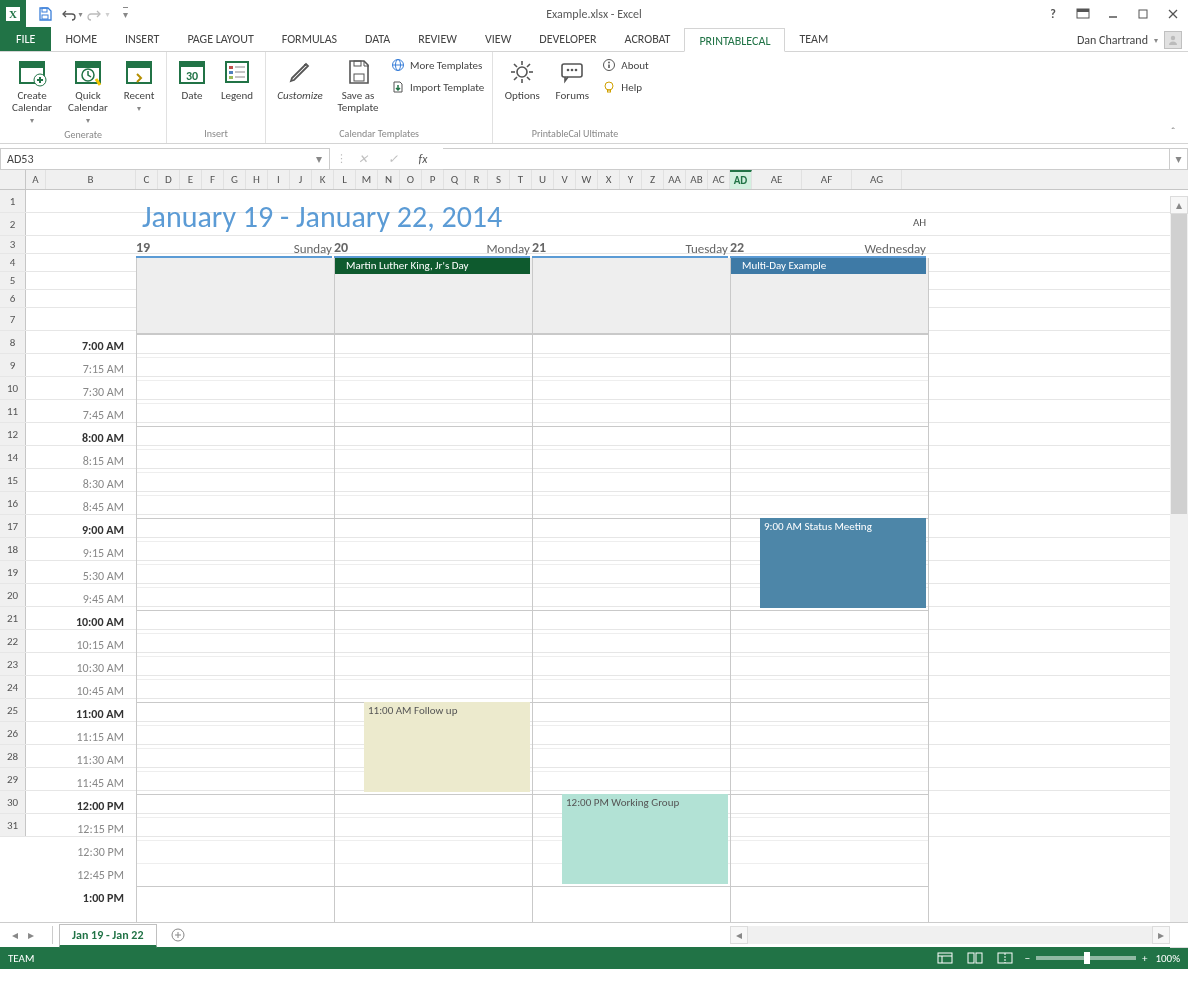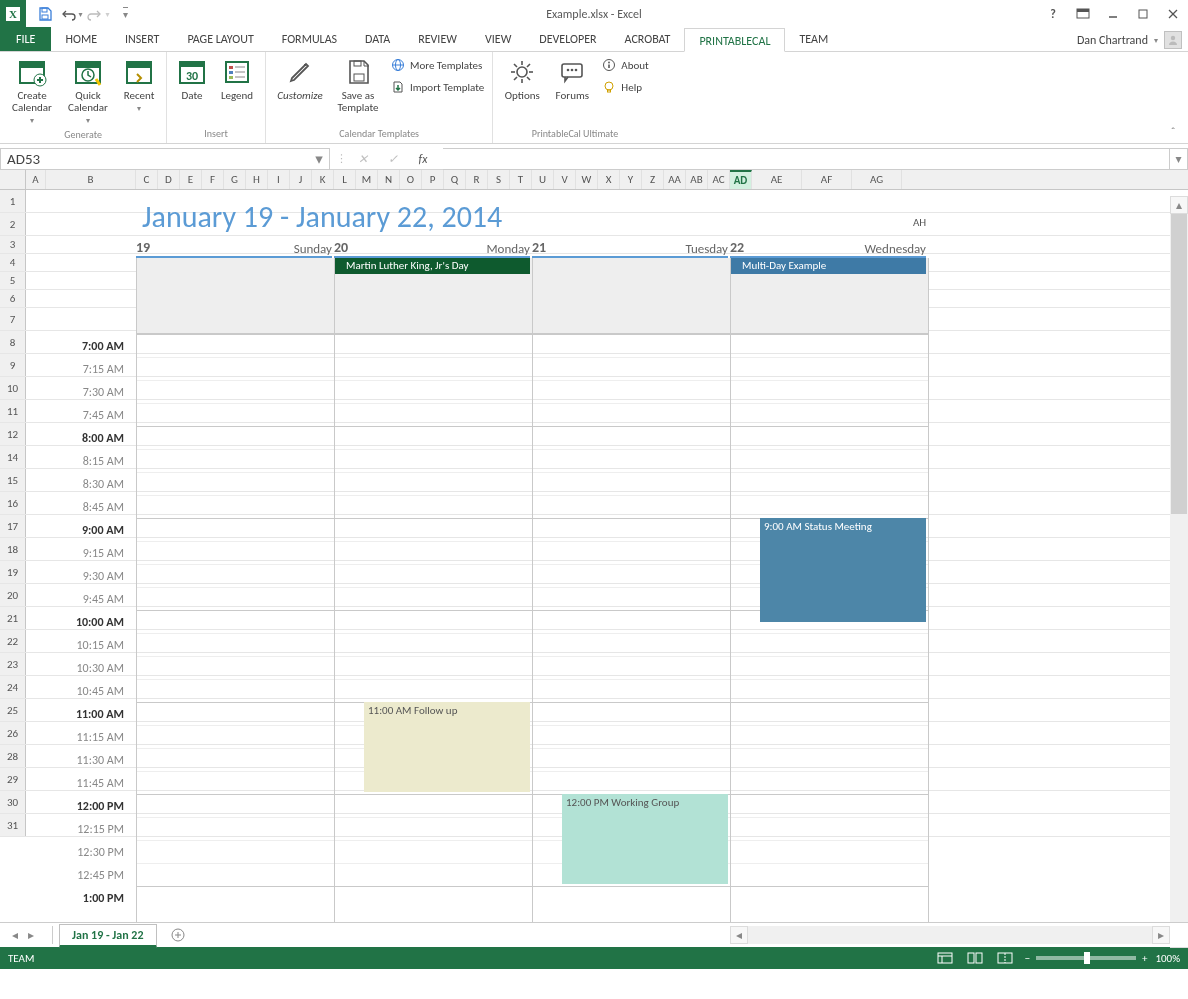--- a/index.html
+++ b/index.html
@@ -30,21 +30,21 @@
   .ribbon-group-label { text-align: center; font-size: 10px; color: #888; height: 16px; line-height: 14px; }
   .rbtn-large { width: 56px; display: flex; flex-direction: column; align-items: center; text-align: center; padding: 2px 2px; font-size: 11px; line-height: 12px; color: #444; }
   .rbtn-large .ric { width: 32px; height: 32px; margin-bottom: 2px; display: flex; align-items: center; justify-content: center; }
   .rbtn-small { display: flex; align-items: center; gap: 4px; height: 22px; padding: 0 4px; font-size: 11px; color: #444; }
   .rbtn-small .ric { width: 16px; height: 16px; display: flex; align-items: center; justify-content: center; }
   .stack { display: flex; flex-direction: column; justify-content: flex-start; }
   .ribbon-collapse { position: absolute; right: 4px; bottom: 2px; width: 22px; height: 16px; color: #888; text-align: center; }
 
   
   .fbar { height: 22px; display: flex; align-items: center; border-bottom: 1px solid #d4d4d4; margin-top: 4px; }
-  .namebox { width: 330px; height: 22px; border: 1px solid #cccccc; display: flex; align-items: center; padding: 0 6px; font-size: 15px; color: #444; position: relative; background: #fff; }
+  .namebox { width: 330px; height: 22px; border: 1px solid #cccccc; display: flex; align-items: center; padding: 0 6px; font-size: 12px; color: #444; position: relative; background: #fff; }
   .namebox-dd { position: absolute; right: 2px; top: 0; width: 16px; height: 20px; display: flex; align-items: center; justify-content: center; color: #888; }
   .fbar-btns { display: flex; align-items: center; padding: 0 6px; gap: 2px; min-width: 110px; }
   .fbar-btn { width: 28px; height: 20px; display: flex; align-items: center; justify-content: center; color: #b0b0b0; font-style: italic; }
   .fbar-input { flex: 1; height: 22px; border: 1px solid #cccccc; border-left: none; padding: 0 6px; font-size: 12px; }
   .fbar-expand { width: 18px; height: 22px; border: 1px solid #cccccc; border-left: none; display: flex; align-items: center; justify-content: center; color: #888; }
 
   
   .sheet { position: relative; height: 752px; display: flex; flex-direction: column; }
   .colhdr { height: 20px; display: flex; background: #f0f0f0; border-bottom: 1px solid #c6c6c6; position: relative; }
   .corner { width: 26px; border-right: 1px solid #c6c6c6; background: #f0f0f0; }
@@ -547,21 +547,21 @@
         <div class="timecell hour">7:00 AM</div>
         <div class="timecell">7:15 AM</div>
         <div class="timecell">7:30 AM</div>
         <div class="timecell">7:45 AM</div>
         <div class="timecell hour">8:00 AM</div>
         <div class="timecell">8:15 AM</div>
         <div class="timecell">8:30 AM</div>
         <div class="timecell">8:45 AM</div>
         <div class="timecell hour">9:00 AM</div>
         <div class="timecell">9:15 AM</div>
-        <div class="timecell">9:30 AM</div>
+        <div class="timecell">5:30 AM</div>
         <div class="timecell">9:45 AM</div>
         <div class="timecell hour">10:00 AM</div>
         <div class="timecell">10:15 AM</div>
         <div class="timecell">10:30 AM</div>
         <div class="timecell">10:45 AM</div>
         <div class="timecell hour">11:00 AM</div>
         <div class="timecell">11:15 AM</div>
         <div class="timecell">11:30 AM</div>
         <div class="timecell">11:45 AM</div>
         <div class="timecell hour">12:00 PM</div>
@@ -598,21 +598,21 @@
         <div class="hour-line" style="top: 716px; right: 260px;"></div>
       </div>
     <div id="daylines">
         <div class="daycol-v" style="left: 110px;"></div>
         <div class="daycol-v" style="left: 308px;"></div>
         <div class="daycol-v" style="left: 506px;"></div>
         <div class="daycol-v" style="left: 704px;"></div>
         <div class="daycol-v" style="left: 902px;"></div>
       </div>
     <div id="events">
-        <div class="event" style="left: 734px; width: 166px; top: 348px; height: 104px; background: rgb(77, 134, 168); color: rgb(255, 255, 255);">9:00 AM  Status Meeting</div>
+        <div class="event" style="left: 734px; width: 166px; top: 348px; height: 90px; background: rgb(77, 134, 168); color: rgb(255, 255, 255);">9:00 AM  Status Meeting</div>
         <div class="event" style="left: 338px; width: 166px; top: 532px; height: 90px; background: rgb(236, 234, 205); color: rgb(85, 85, 85);">11:00 AM  Follow up</div>
         <div class="event" style="left: 536px; width: 166px; top: 624px; height: 90px; background: rgb(178, 226, 213); color: rgb(85, 85, 85);">12:00 PM  Working Group</div>
       </div>
   </div>
 </div>
 
 <div class="vscroll">
   <div class="vscroll-arrow">▴</div>
   <div class="vscroll-track">
       <div class="vscroll-thumb"></div>

